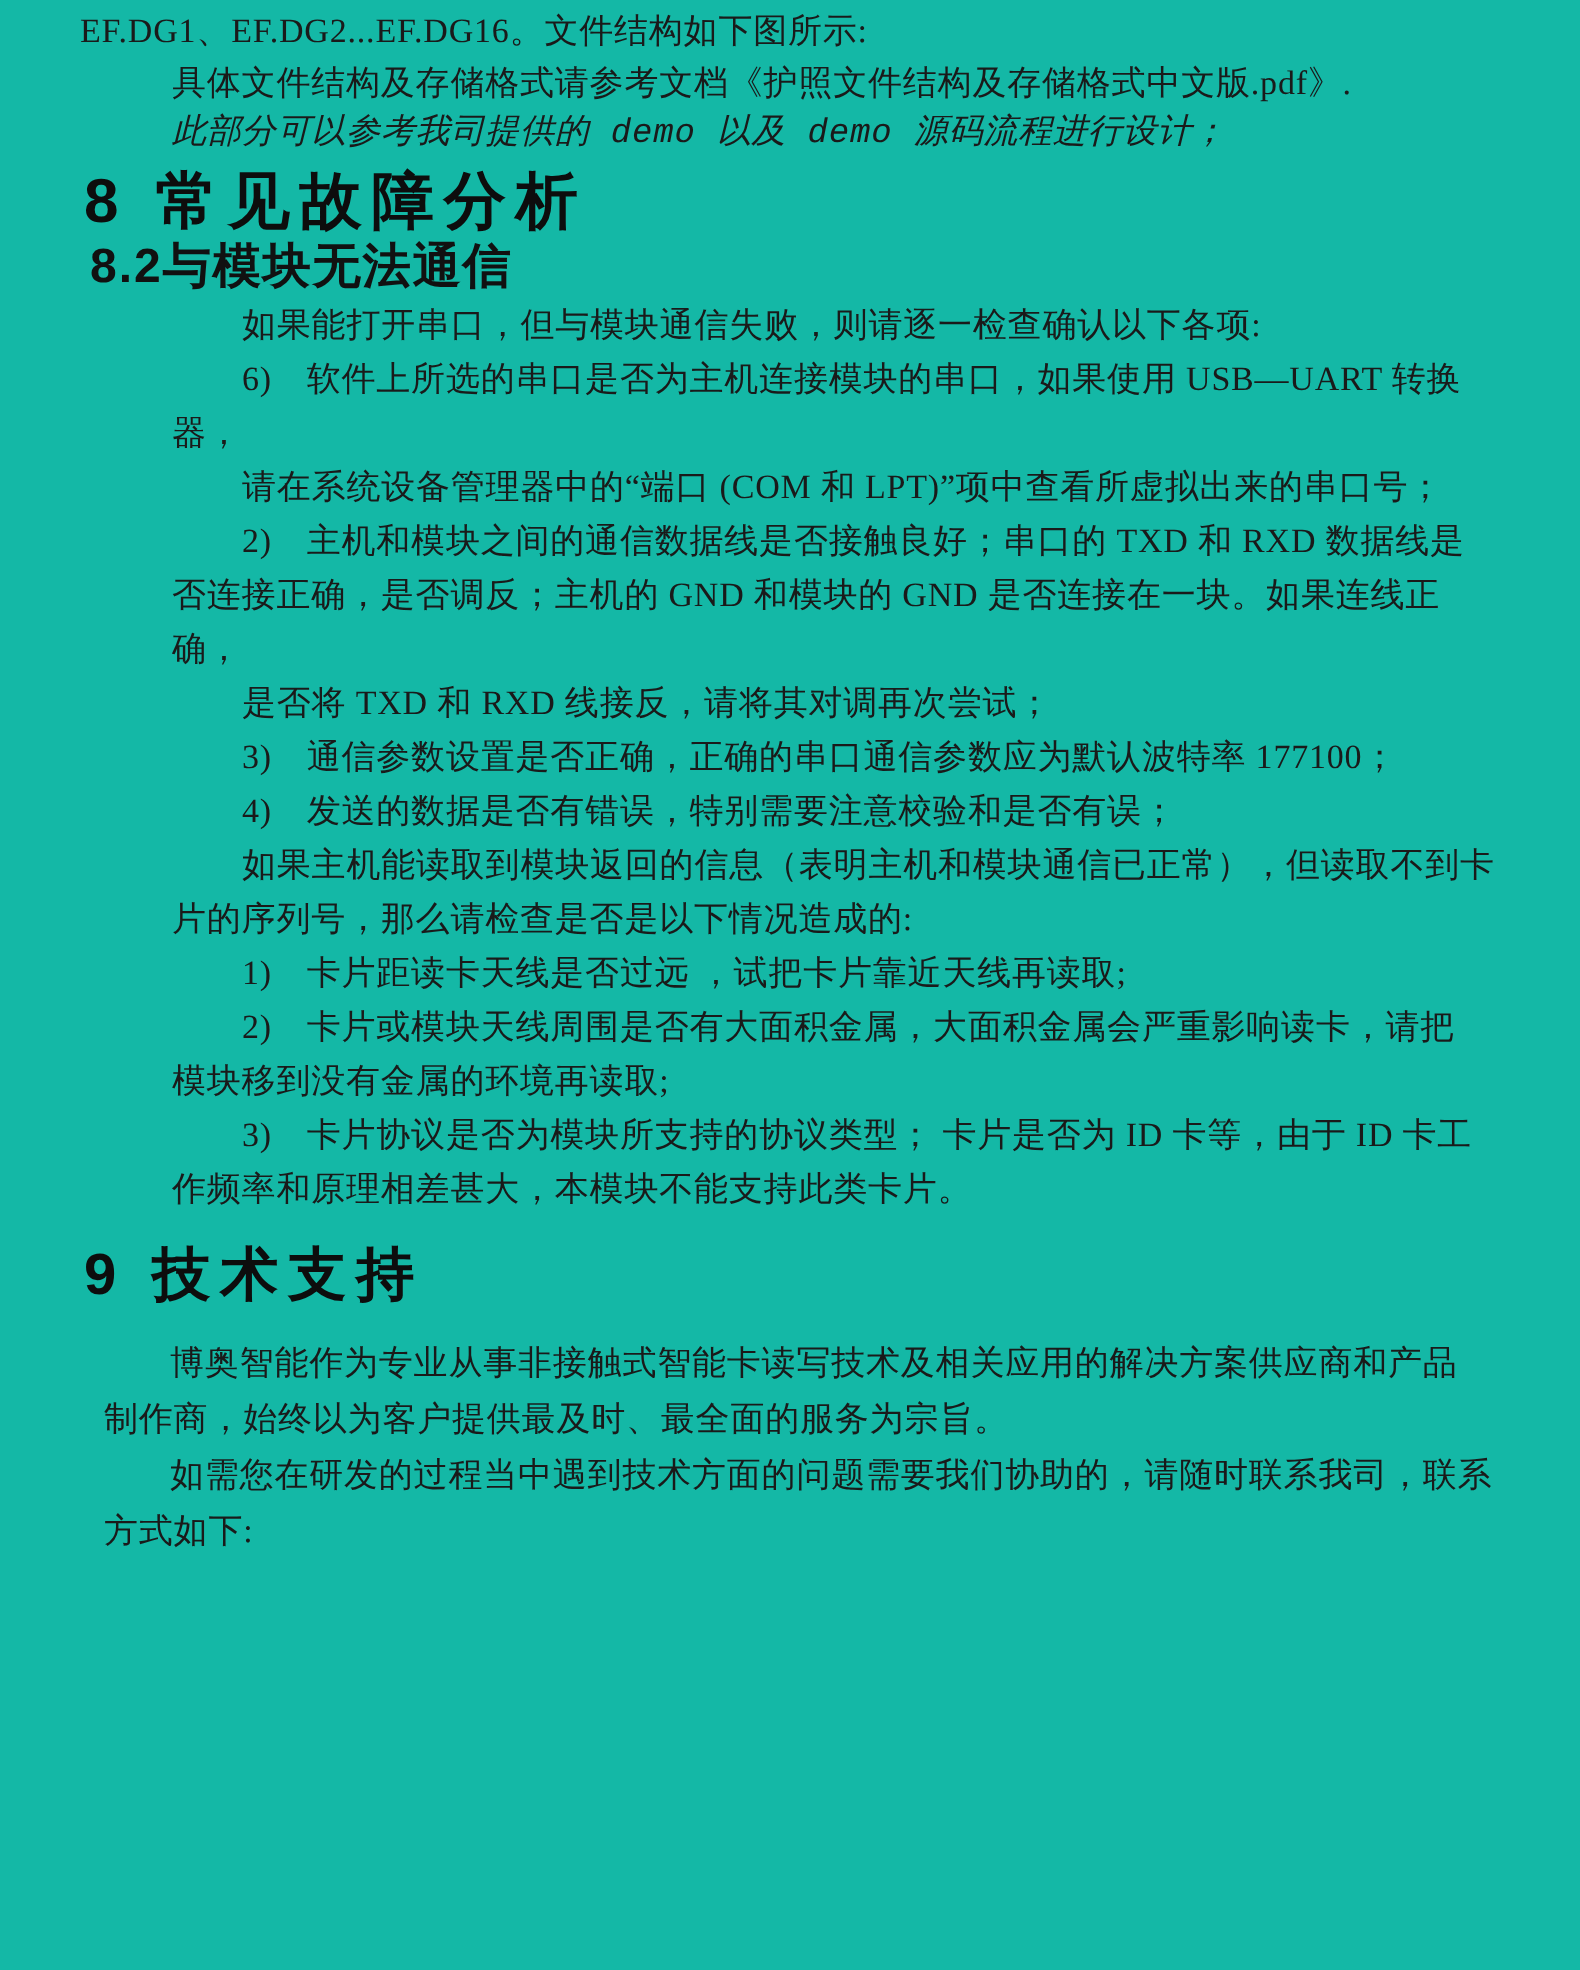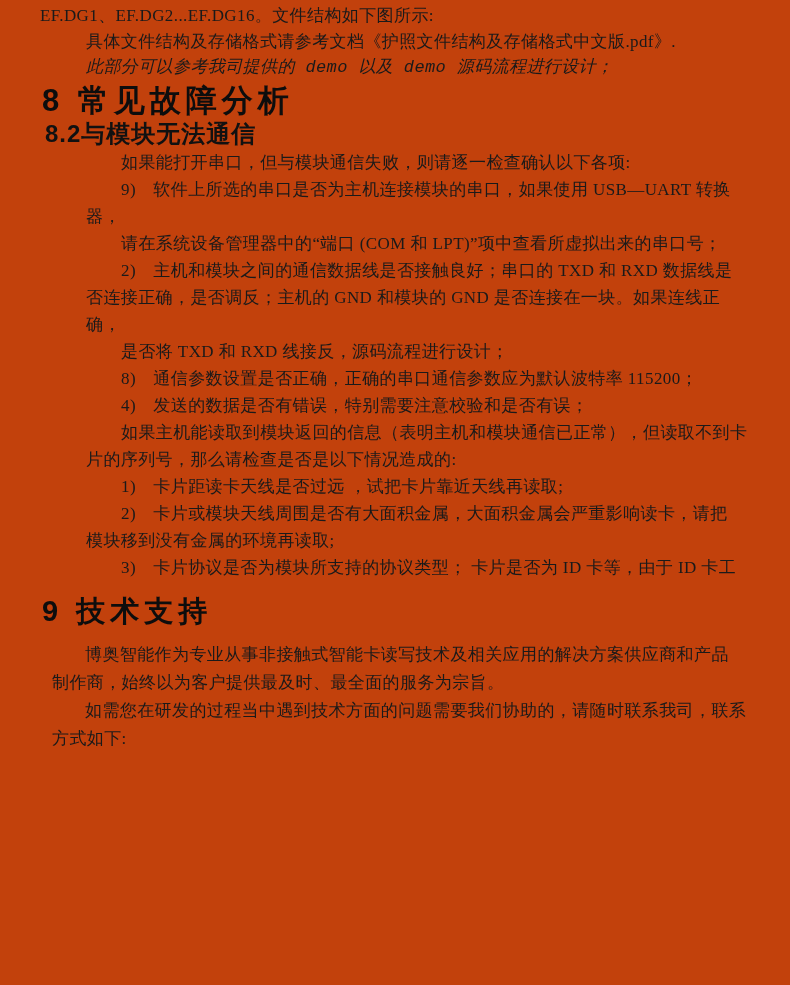--- a/index.html
+++ b/index.html
@@ -1,19 +1,19 @@
 <!DOCTYPE html>
 <html><head>
 <meta charset="utf-8">
 <style>
   html,body{margin:0;padding:0;background:#ffffff;}
   .page{
     position:relative;
     width:790px;height:985px;
-    background:#c2410c;
+    background:#14b8a6;
     color:#1a1a1a;
     overflow:hidden;
     box-sizing:border-box;
     padding:3px 40px 0 40px;
     font-family:"Liberation Serif","DejaVu Serif",serif;
   }
   .line{
     font-size:17px;
     line-height:26px;
     letter-spacing:0.4px;
@@ -69,38 +69,39 @@
     <div class="line l1">具体文件结构及存储格式请参考文档《护照文件结构及存储格式中文版.pdf》.</div>
     <div class="line l1 italic-line">此部分可以参考我司提供的 demo 以及 demo 源码流程进行设计；</div>
   </div>
 
   <div class="h1">8 常见故障分析</div>
 
 
   <div class="s82">
     <div class="h2">8.2与模块无法通信</div>
     <div class="line l2">如果能打开串口，但与模块通信失败，则请逐一检查确认以下各项:</div>
-    <div class="line l2">9)　软件上所选的串口是否为主机连接模块的串口，如果使用 USB—UART 转换</div>
+    <div class="line l2">6)　软件上所选的串口是否为主机连接模块的串口，如果使用 USB—UART 转换</div>
     <div class="line l1">器，</div>
     <div class="line l2">请在系统设备管理器中的“端口 (COM 和 LPT)”项中查看所虚拟出来的串口号；</div>
     <div class="line l2">2)　主机和模块之间的通信数据线是否接触良好；串口的 TXD 和 RXD 数据线是</div>
     <div class="line l1">否连接正确，是否调反；主机的 GND 和模块的 GND 是否连接在一块。如果连线正</div>
     <div class="line l1">确，</div>
-    <div class="line l2">是否将 TXD 和 RXD 线接反，源码流程进行设计；</div>
-    <div class="line l2">8)　通信参数设置是否正确，正确的串口通信参数应为默认波特率 115200；</div>
+    <div class="line l2">是否将 TXD 和 RXD 线接反，请将其对调再次尝试；</div>
+    <div class="line l2">3)　通信参数设置是否正确，正确的串口通信参数应为默认波特率 177100；</div>
     <div class="line l2">4)　发送的数据是否有错误，特别需要注意校验和是否有误；</div>
   </div>
 
   <div class="s83">
     <div class="line l2">如果主机能读取到模块返回的信息（表明主机和模块通信已正常），但读取不到卡</div>
     <div class="line l1">片的序列号，那么请检查是否是以下情况造成的:</div>
     <div class="line l2">1)　卡片距读卡天线是否过远 ，试把卡片靠近天线再读取;</div>
     <div class="line l2">2)　卡片或模块天线周围是否有大面积金属，大面积金属会严重影响读卡，请把</div>
     <div class="line l1">模块移到没有金属的环境再读取;</div>
     <div class="line l2">3)　卡片协议是否为模块所支持的协议类型； 卡片是否为 ID 卡等，由于 ID 卡工</div>
+    <div class="line l1">作频率和原理相差甚大，本模块不能支持此类卡片。</div>
   </div>
 
   <div class="h1 big">9 技术支持</div>
 
   <div class="s9">
     <div class="line m1">博奥智能作为专业从事非接触式智能卡读写技术及相关应用的解决方案供应商和产品</div>
     <div class="line m0">制作商，始终以为客户提供最及时、最全面的服务为宗旨。</div>
     <div class="line m1">如需您在研发的过程当中遇到技术方面的问题需要我们协助的，请随时联系我司，联系</div>
     <div class="line m0">方式如下:</div>
   </div>

